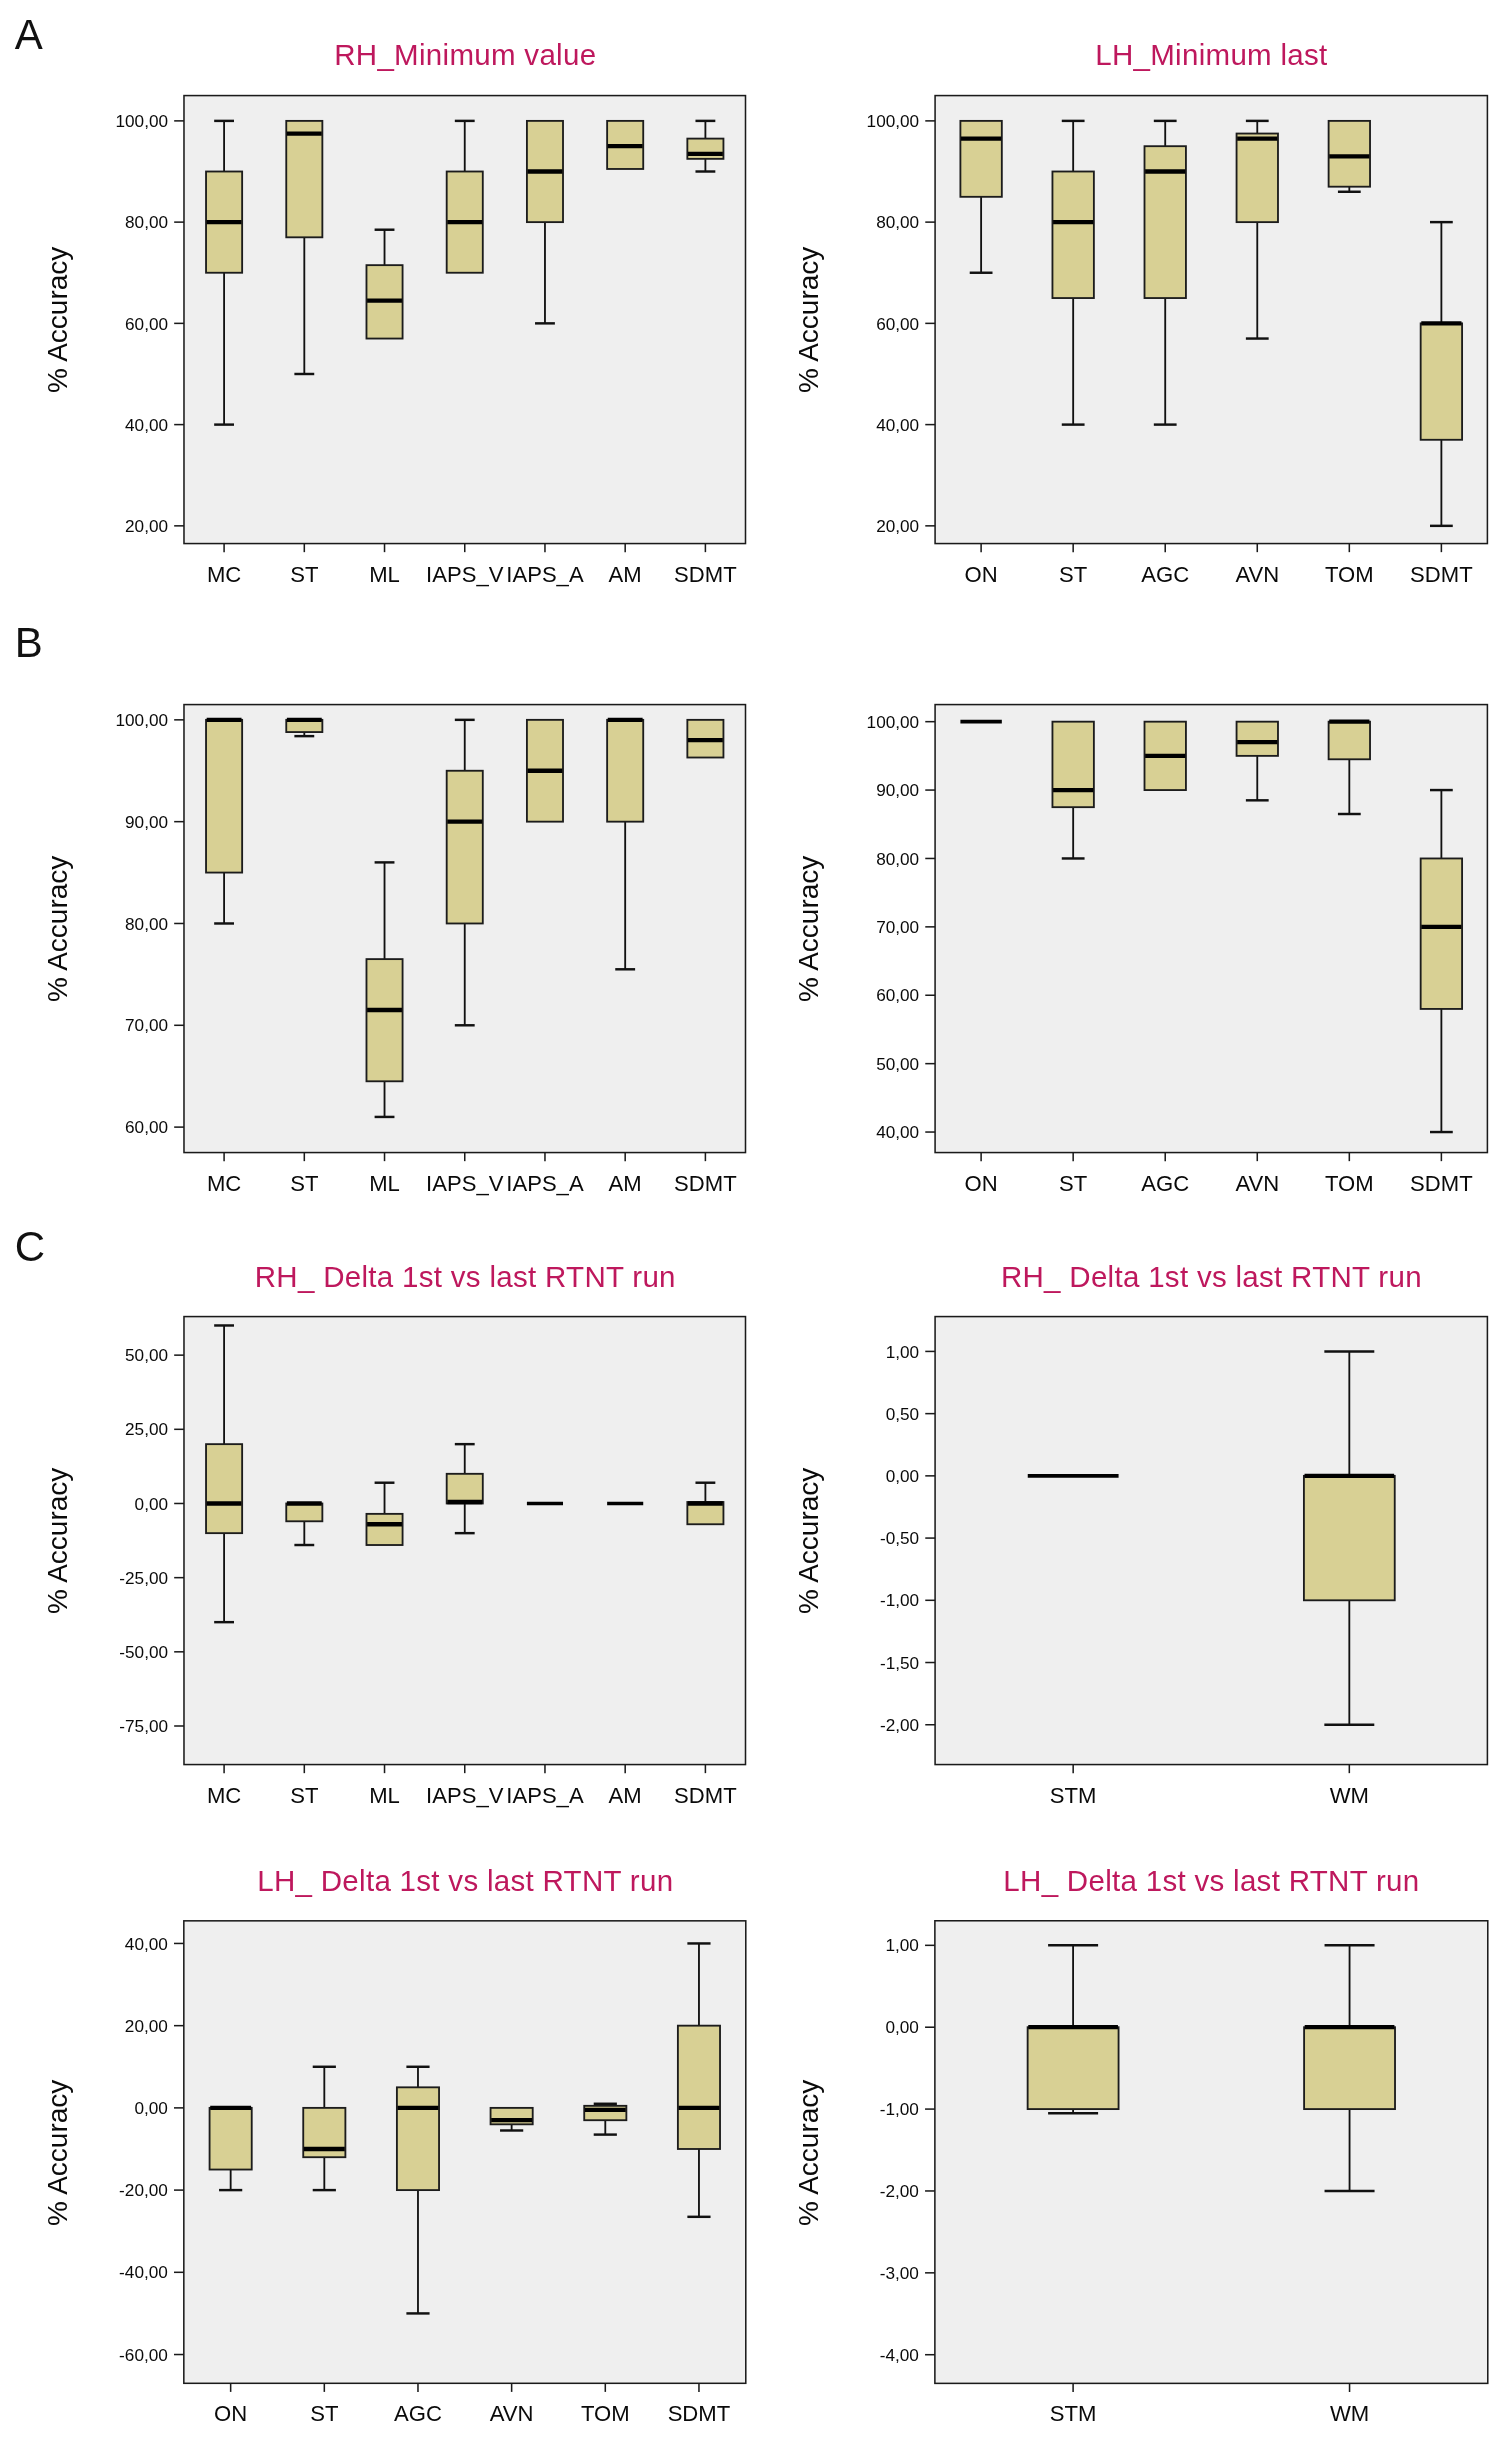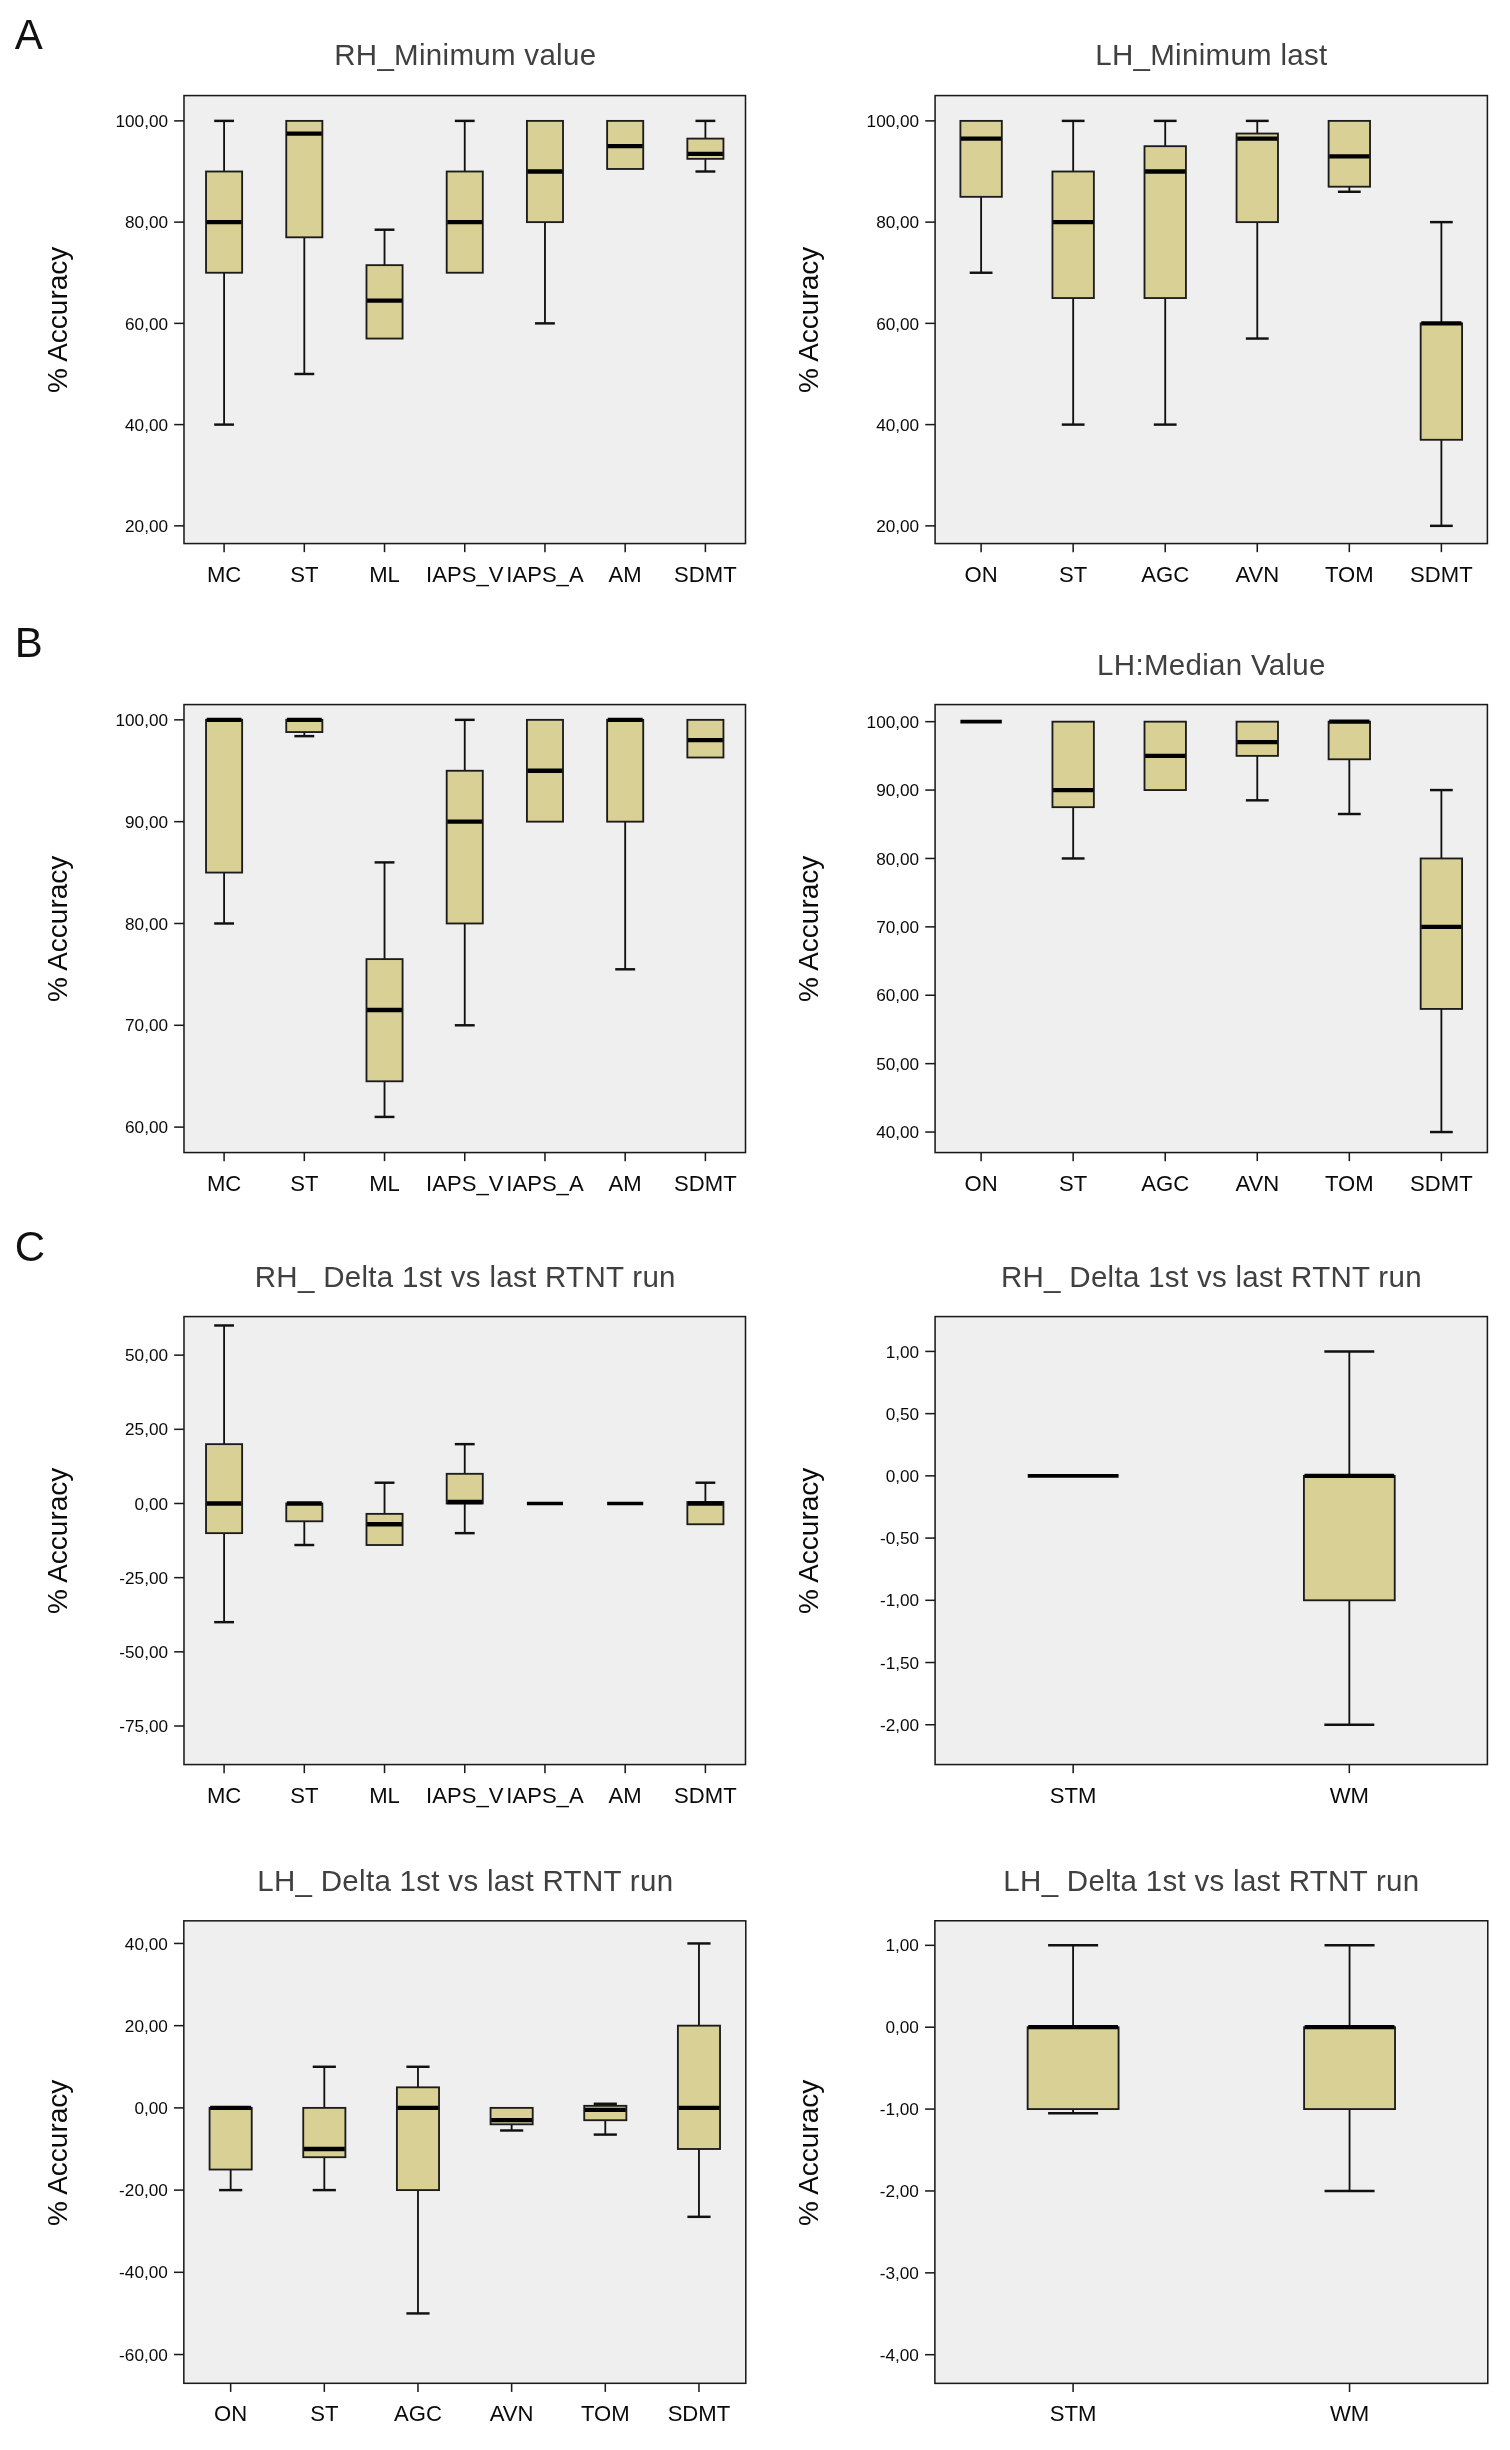--- a/index.html
+++ b/index.html
@@ -18,21 +18,21 @@
   #s0{left:18.4px;top:24.6px;width:737px;height:583px;}
   #s1{left:769px;top:24.6px;width:728px;height:583px;}
   #s2{left:18.4px;top:634px;width:737px;height:583px;}
   #s3{left:769px;top:634px;width:728px;height:583px;}
   #s4{left:18.4px;top:1246px;width:737px;height:583px;}
   #s5{left:769px;top:1246px;width:728px;height:583px;}
   #s6{left:18.4px;top:1850px;width:737px;height:598px;}
   #s7{left:769px;top:1850px;width:728px;height:598px;}
   .chart h2{
     position:absolute;top:13.5px;left:166px;right:9.2px;margin:0;
-    text-align:center;font-size:29.5px;font-weight:400;color:#404040;
+    text-align:center;font-size:29.5px;font-weight:400;color:#be185d;
     letter-spacing:0.3px;white-space:nowrap;
   }
   .ylabel{
     position:absolute;left:21px;top:71px;bottom:64px;width:38px;
     writing-mode:vertical-rl;transform:rotate(180deg);
     display:flex;align-items:center;justify-content:center;
     font-size:28px;color:#0a0a0a;white-space:nowrap;
   }
   .chart svg{position:absolute;left:0;top:0;width:100%;height:100%;}
   .chart svg text{font-family:"Liberation Sans",sans-serif;fill:#0a0a0a;}
@@ -261,21 +261,20 @@
         <line x1="960.5178571428571" y1="139.88636363636363" x2="1017.3392857142858" y2="139.88636363636363" stroke="#000000" stroke-width="7"></line>
       </g>
       <g>
         <rect x="1090.2321428571431" y="139.88636363636363" width="58.82142857142858" height="61.38636363636368" fill="#d8d094" stroke="#1c1c1c" stroke-width="3"></rect>
         <line x1="1091.2321428571431" y1="173.0681818181818" x2="1148.0535714285716" y2="173.0681818181818" stroke="#000000" stroke-width="7"></line>
       </g>
     </svg>
 </section>
 
 <section class="chart" id="s3">
-  <h2>LH:Median Value</h2>
   <div class="ylabel">% Accuracy</div>
   <svg xmlns="http://www.w3.org/2000/svg" viewBox="0 0 1185 950">
       <rect x="270" y="115" width="900" height="730" fill="#efefef" stroke="#1a1a1a" stroke-width="2.5"></rect>
       <line x1="254" y1="142.86259541984734" x2="270" y2="142.86259541984734" stroke="#1a1a1a" stroke-width="2.5"></line>
       <text x="244" y="152.86259541984734" text-anchor="end" font-size="28">100,00</text>
       <line x1="254" y1="254.31297709923666" x2="270" y2="254.31297709923666" stroke="#1a1a1a" stroke-width="2.5"></line>
       <text x="244" y="264.31297709923666" text-anchor="end" font-size="28">90,00</text>
       <line x1="254" y1="365.76335877862596" x2="270" y2="365.76335877862596" stroke="#1a1a1a" stroke-width="2.5"></line>
       <text x="244" y="375.76335877862596" text-anchor="end" font-size="28">80,00</text>
       <line x1="254" y1="477.21374045801525" x2="270" y2="477.21374045801525" stroke="#1a1a1a" stroke-width="2.5"></line>

